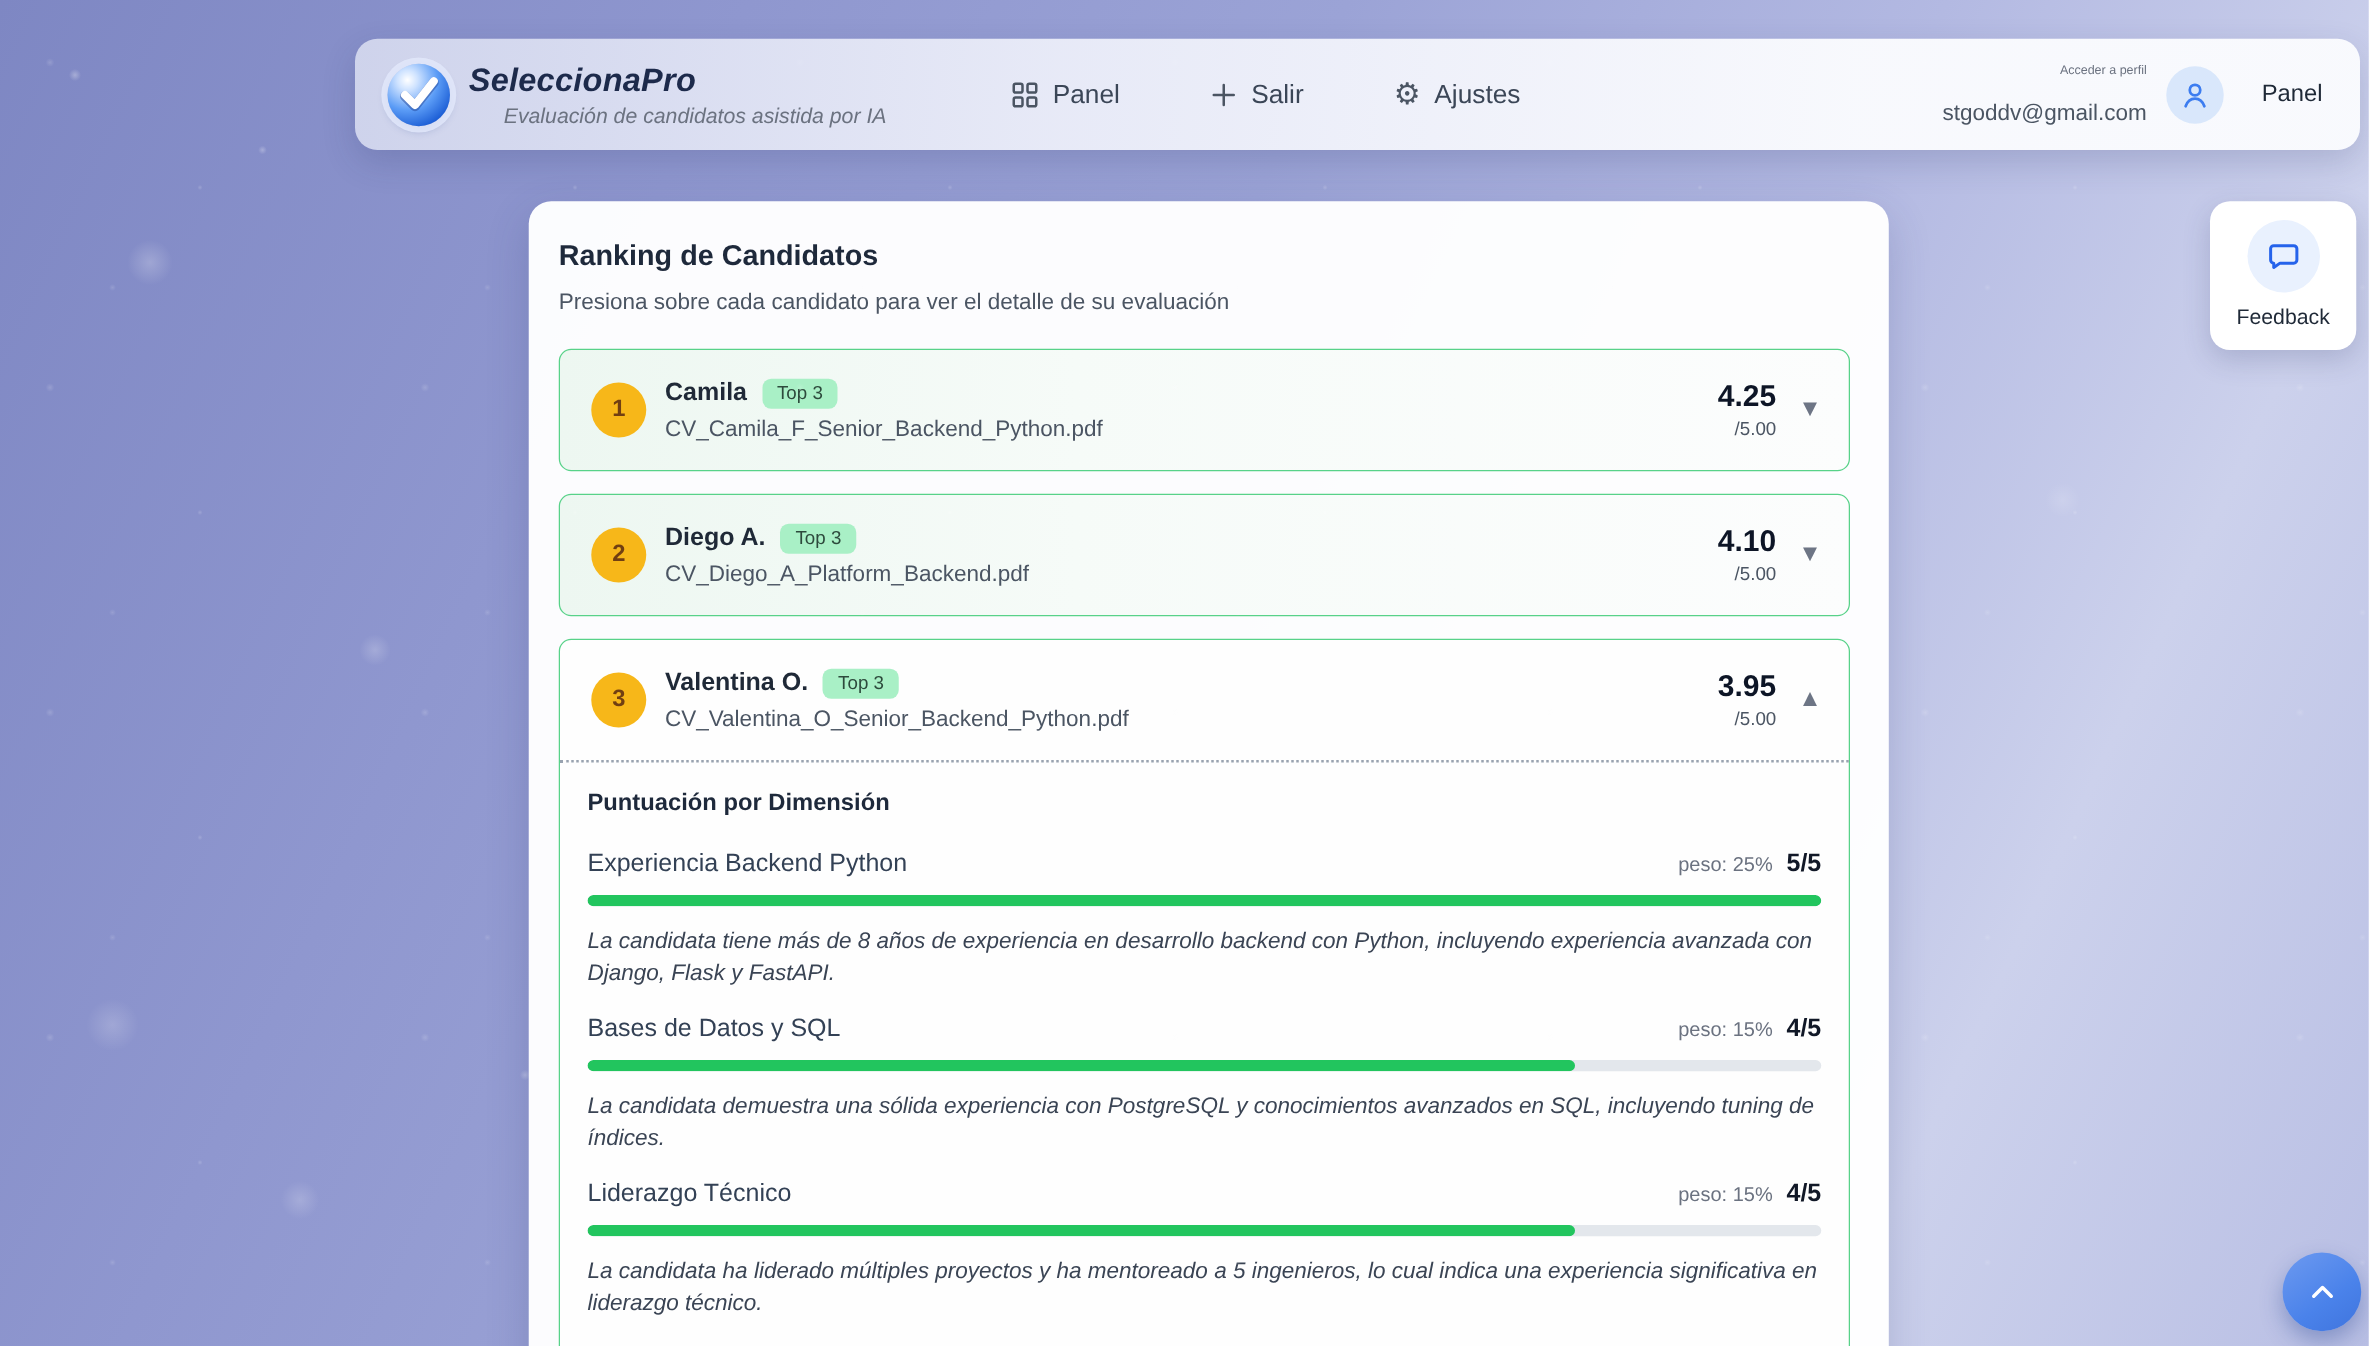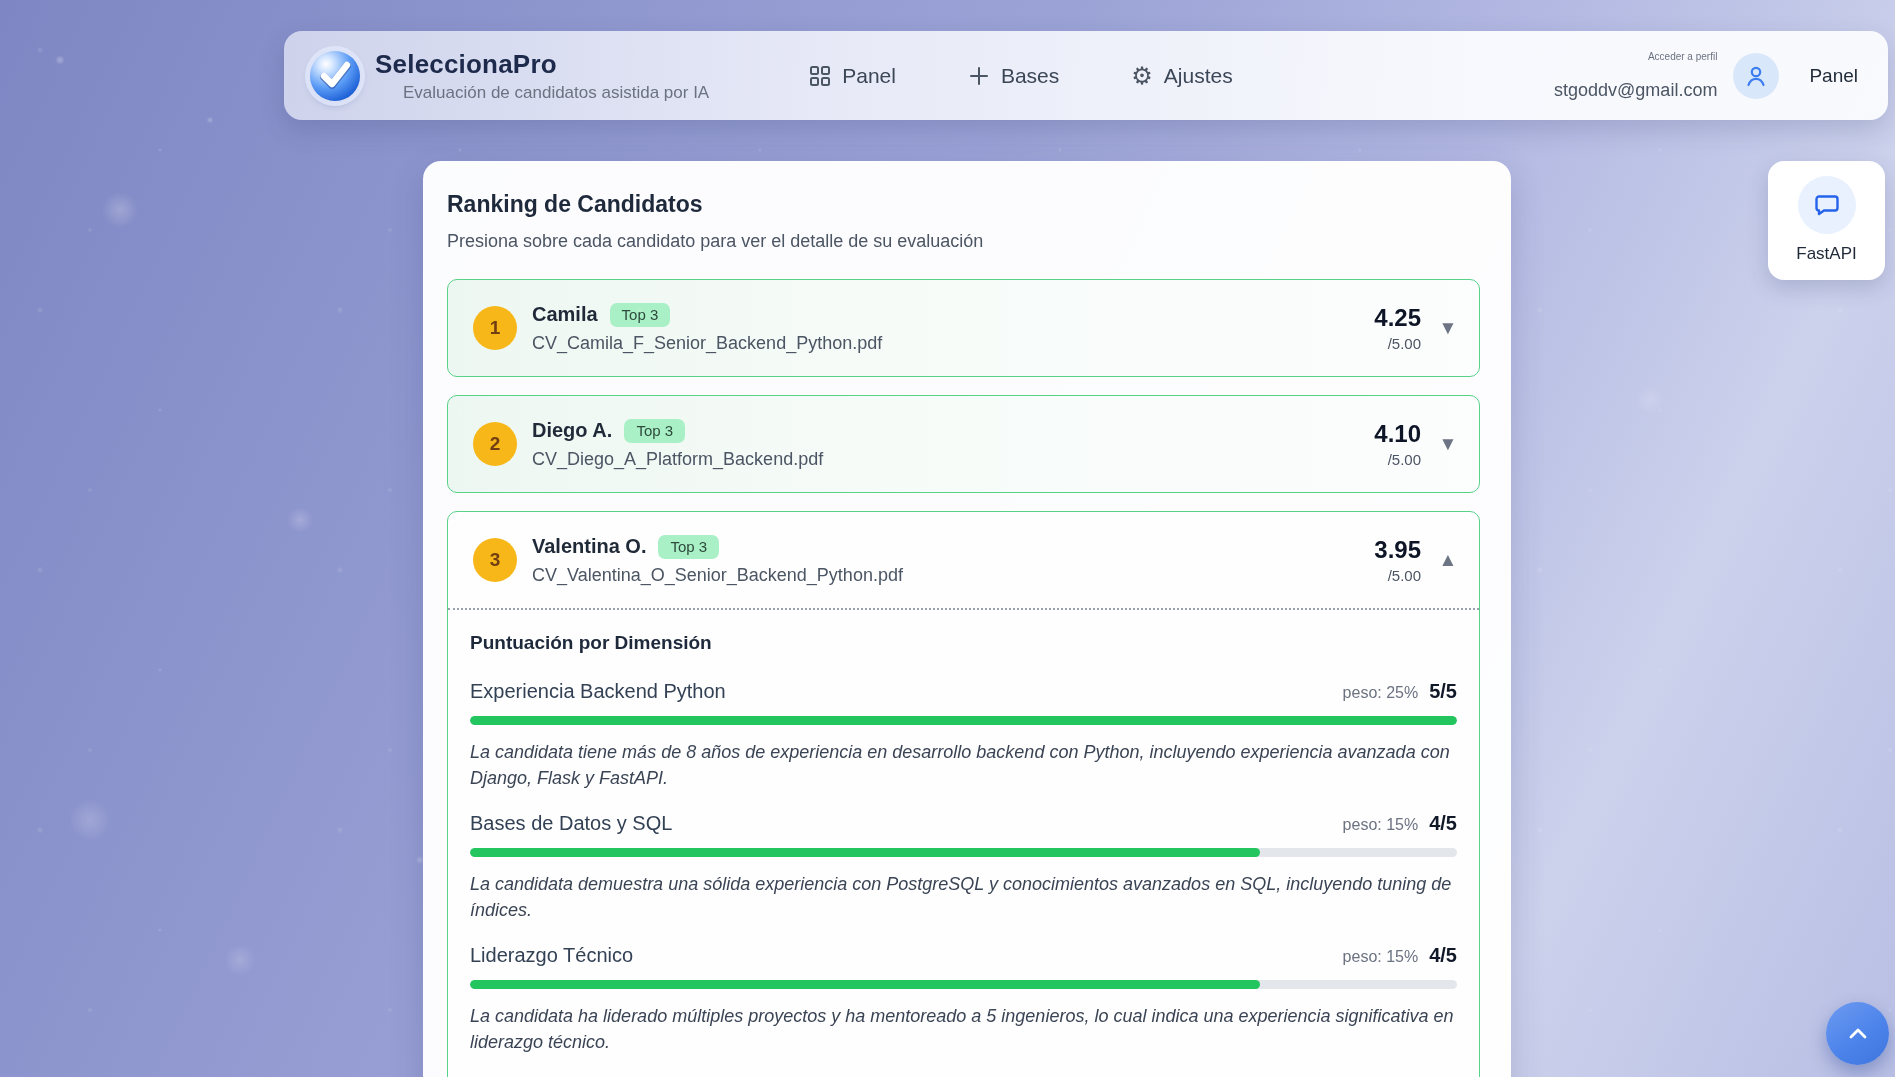--- a/index.html
+++ b/index.html
@@ -33,21 +33,21 @@
   }
 
   
   .app-header {
     position:absolute; left:284px; top:31px; width:1604px; height:89px;
     border-radius:18px; display:flex; align-items:center;
     padding:0 30px 0 26px; z-index:5;
     background:linear-gradient(90deg, rgba(222,226,243,.82) 0%, rgba(238,240,250,.92) 35%, rgba(250,251,254,.97) 75%);
     box-shadow:0 10px 26px rgba(40,50,100,.18);
   }
-  .brand { display:flex; align-items:center; gap:15px; cursor:pointer; }
+  .brand { display:flex; align-items:center; gap:15px; cursor:pointer;font-style:italic; }
   .logo {
     width:50px; height:50px; border-radius:50%; position:relative; flex:0 0 auto;
     background:radial-gradient(circle at 32% 26%, #ffffff 0%, #cfe3ff 16%, #5b9cf6 48%, #1d5fd6 78%, #17449d 100%);
     box-shadow:0 0 0 5px rgba(226,232,250,.85), 0 3px 8px rgba(23,58,138,.35);
   }
   .logo svg { position:absolute; inset:0; }
   .brand-title { font-size:26px; font-weight:700; color:#1d2a4b; letter-spacing:.2px; }
   .brand-tagline { font-size:17px; color:#6b7280; margin-top:3px;margin-left:28px; }
 
   .main-nav { display:flex; align-items:flex-start; gap:72px; margin-left:100px; }
@@ -157,21 +157,21 @@
         <rect x="2" y="13" width="7" height="7" rx="1.5"></rect>
         <rect x="13" y="13" width="7" height="7" rx="1.5"></rect>
       </svg>
       <span>Panel</span>
     </div>
     <div class="nav-item">
       <svg width="22" height="22" viewBox="0 0 22 22" fill="none" stroke="#4b5563" stroke-width="2" stroke-linecap="round">
         <line x1="11" y1="3" x2="11" y2="19"></line>
         <line x1="3" y1="11" x2="19" y2="11"></line>
       </svg>
-      <span>Bases</span>
+      <span>Salir</span>
     </div>
     <div class="nav-item">
       <span class="glyph gear-glyph">⚙</span>
       <span>Ajustes</span>
     </div>
   </nav>
 
   <div class="user-area">
     <div class="profile-text">
       <div class="profile-hint">Acceder a perfil</div>
@@ -186,21 +186,21 @@
     <div class="logout">Panel</div>
   </div>
 </header>
 
 <div class="feedback-card">
   <div class="feedback-icon-circle">
     <svg width="30" height="30" viewBox="0 0 30 30" fill="none" stroke="#2563eb" stroke-width="2.4" stroke-linejoin="round">
       <path d="M7 6.5h16a2.5 2.5 0 0 1 2.5 2.5v9a2.5 2.5 0 0 1-2.5 2.5H12l-5 3.5v-3.5H7a2.5 2.5 0 0 1-2.5-2.5V9A2.5 2.5 0 0 1 7 6.5z"></path>
     </svg>
   </div>
-  <div class="feedback-label">FastAPI</div>
+  <div class="feedback-label">Feedback</div>
 </div>
 
 <main class="ranking-card">
   <h1 class="card-title">Ranking de Candidatos</h1>
   <div class="card-subtitle">Presiona sobre cada candidato para ver el detalle de su evaluación</div>
   <div class="candidate-list">
   <div class="candidate-card">
     <div class="cand-header">
       <div class="rank-badge">1</div>
       <div class="cand-info">

